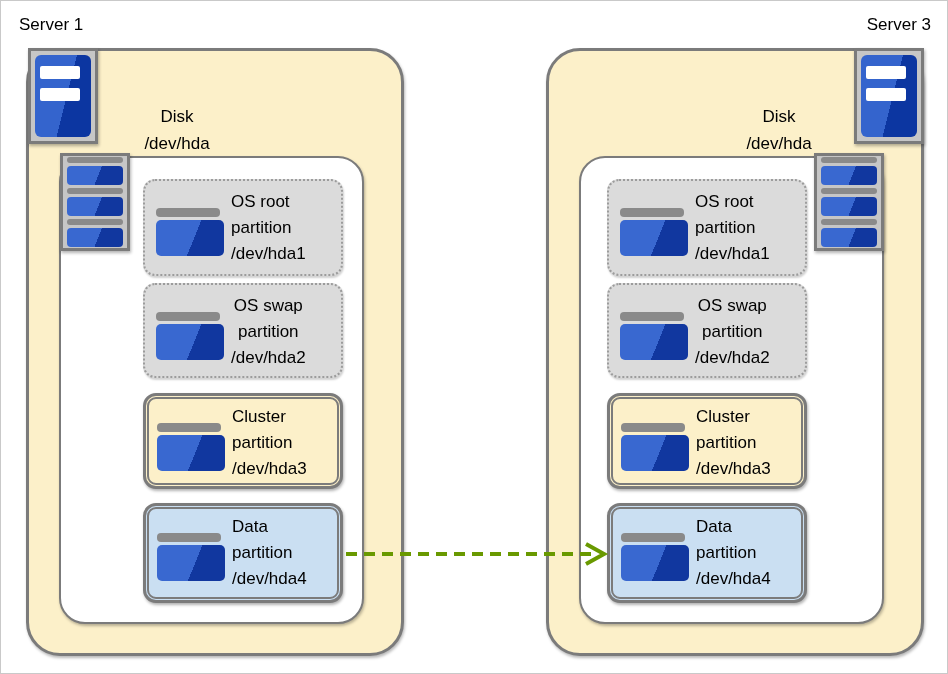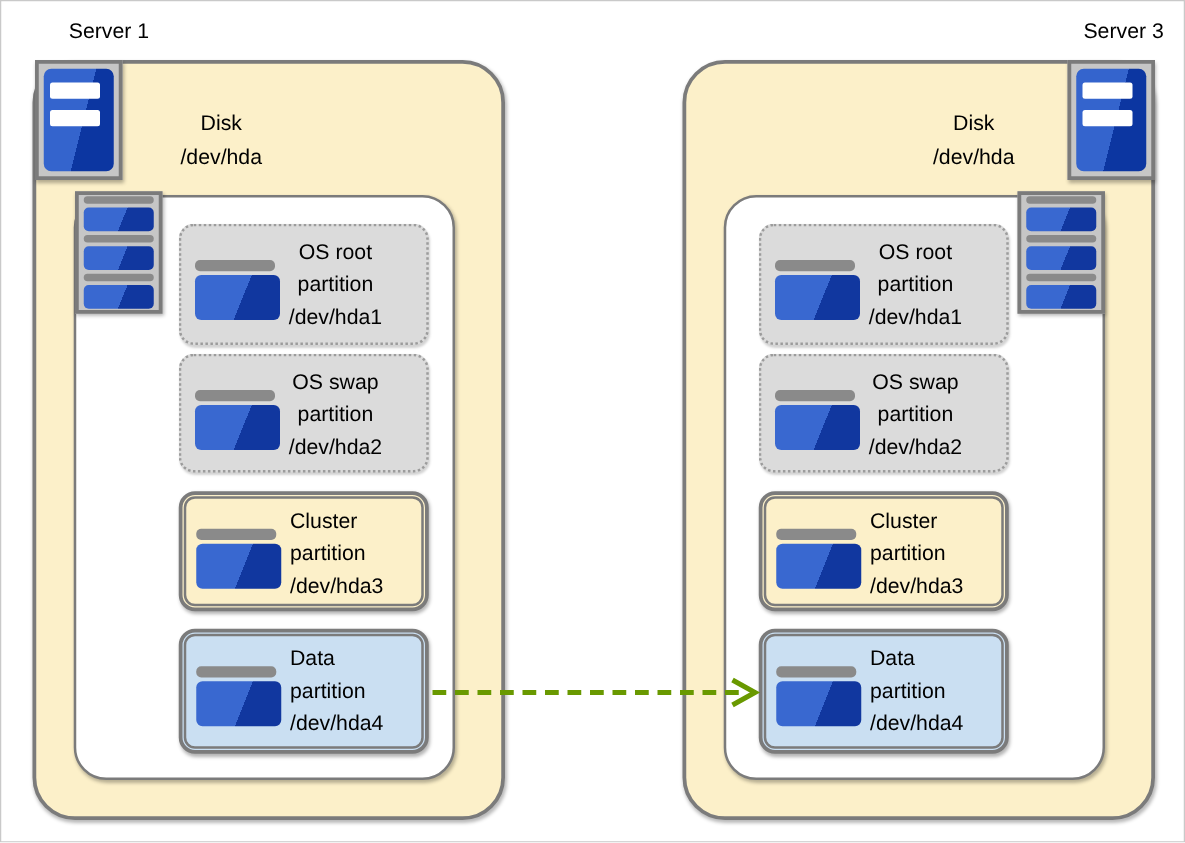--- a/index.html
+++ b/index.html
@@ -4,40 +4,40 @@
 <style>
   html,body{margin:0;padding:0;background:#ffffff;}
   .canvas{
     position:relative;width:948px;height:674px;background:#ffffff;
     border:1px solid #c9c9c9;box-sizing:border-box;overflow:hidden;
     font-family:"Liberation Sans", sans-serif;color:#000;
   }
   .server{position:absolute;inset:0;}
 
   .server-label{position:absolute;top:14px;font-size:17px;color:#000;}
-  .s1 .server-label{left:18px;margin-left:36px;}
+  .s1 .server-label{left:18px;}
   .s2 .server-label{left:788px;width:142px;text-align:right;}
 
   .outer-box{
     position:absolute;top:47px;width:378px;height:608px;box-sizing:border-box;
     background:#fcf0c9;border:3px solid #7b7b7b;border-radius:34px;
     box-shadow:1px 2px 3px rgba(0,0,0,0.28);
   }
   .s1 .outer-box{left:25px;}
   .s2 .outer-box{left:545px;}
 
   .inner-box{
     position:absolute;top:155px;width:305px;height:468px;box-sizing:border-box;
     background:#ffffff;border:2px solid #7b7b7b;border-radius:26px;
     box-shadow:1px 2px 3px rgba(0,0,0,0.28);
   }
   .s1 .inner-box{left:58px;}
   .s2 .inner-box{left:578px;}
 
-  .disk-label{position:absolute;top:84px;width:150px;text-align:center;
+  .disk-label{position:absolute;top:102px;width:150px;text-align:center;
     font-size:17px;line-height:27px;}
   .s1 .disk-label{left:101px;}
   .s2 .disk-label{left:703px;}
 
   
   .server-icon{
     position:absolute;top:47px;width:70px;height:96px;box-sizing:border-box;
     background:#c6c6c6;border:3px solid #7b7b7b;
     box-shadow:1px 2px 3px rgba(0,0,0,0.3);
   }
@@ -59,21 +59,21 @@
   .s1 .disk-icon{left:59px;}
   .s2 .disk-icon{left:813px;}
   .d-sep{height:6px;background:#8a8a8a;border-radius:3px;flex:none;}
   .d-bar{height:19px;border-radius:4px;flex:none;
     background:linear-gradient(112deg,#3968d0 0 55%,#11379f 55% 100%);}
 
   
   .part{position:absolute;width:200px;box-sizing:border-box;}
   .s1 .part{left:142px;}
   .s2 .part{left:606px;}
-  .p-root{top:178px;height:97px;text-align:center;}
+  .p-root{top:178px;height:97px;}
   .p-swap{top:282px;height:95px;text-align:center;}
   .p-cluster{top:392px;height:96px;}
   .p-data{top:502px;height:100px;}
 
   .part.os{background:#dbdbdb;border:2px dotted #9c9c9c;border-radius:12px;
     box-shadow:1px 2px 2px rgba(0,0,0,0.18);}
   .part.framed{border:3px solid #7b7b7b;border-radius:13px;
     box-shadow:1px 2px 3px rgba(0,0,0,0.3);}
   .part.cluster{background:#fcf0c9;}
   .part.data{background:#cadff2;}

